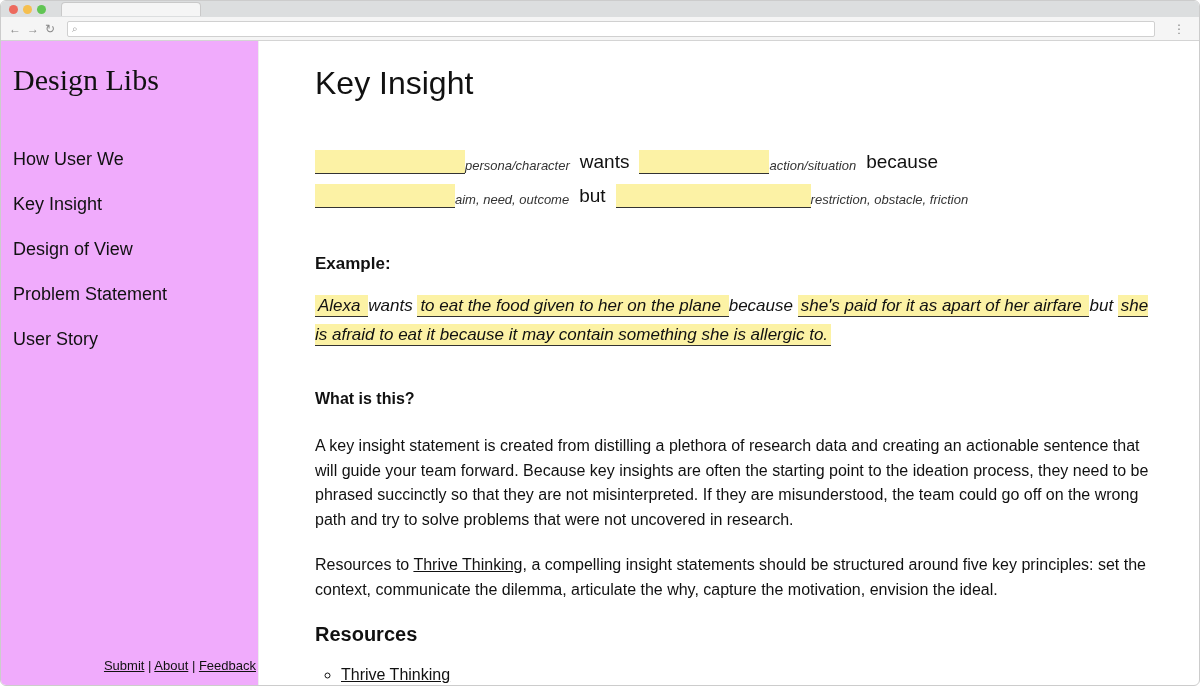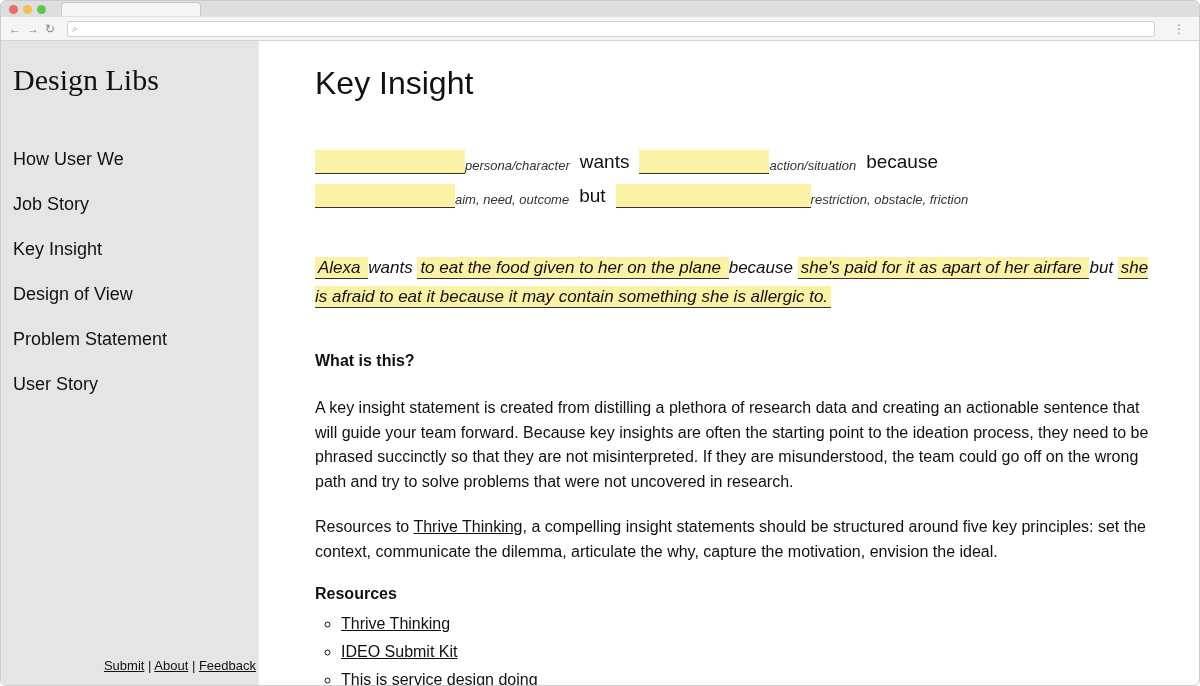--- a/index.html
+++ b/index.html
@@ -10,21 +10,21 @@
   .td-red { background: #ed6a5e; }
   .td-yellow { background: #f5bf4f; }
   .td-green { background: #61c554; }
   .tab { margin-left: 10px; width: 140px; height: 14px; background: #f5f5f5; border-top-left-radius: 4px; border-top-right-radius: 4px; border: 1px solid #c9c9c9; border-bottom: none; }
   .addr-bar { height: 24px; background: #f5f5f5; border-bottom: 1px solid #d4d4d4; display: flex; align-items: center; padding: 0 8px; gap: 6px; }
   .nav-ico { color: #888; font-size: 12px; }
   .addr-input { flex: 1; height: 16px; background: #fff; border: 1px solid #d0d0d0; border-radius: 2px; margin: 0 6px; display:flex; align-items:center; padding:0 4px;}
   .addr-search { color:#999; font-size:10px; }
   .menu-dots { color:#888; font-size:12px; padding:0 6px; }
   .content-area { flex: 1; display: flex; overflow: hidden; }
-  .sidebar { width: 258px; background: #e5e5e5; border-right: 1px solid #eee; padding: 22px 0 0 10px; display: flex; flex-direction: column; }
+  .sidebar { width: 258px; background: #f0abfc; border-right: 1px solid #eee; padding: 22px 0 0 10px; display: flex; flex-direction: column; }
   .site-title { font-family: Georgia, 'Times New Roman', serif; font-size: 30px; font-weight: 400; margin-bottom: 40px; padding-left: 2px; }
   .nav-list { list-style: none; }
   .nav-list li { font-size: 18px; font-weight: 400; padding: 12px 2px; color: #111; cursor: pointer; }
   .sidebar-footer { margin-top: auto; padding: 10px 2px 12px; font-size: 13px; text-align: right; }
   .sidebar-footer a { color: #111; text-decoration: underline; }
   .main { flex: 1; padding: 24px 40px 20px 56px; overflow-y: auto; }
   .page-title { font-size: 32px; font-weight: 300; margin-bottom: 48px; }
   .template-row { display: flex; flex-wrap: wrap; gap: 10px; align-items: flex-start; margin-bottom: 46px; }
   .slot { display: flex; flex-direction: row; align-items: center; }
   .blank { background: #fcf2a5; border-bottom: 1px solid #333; height: 24px; }
@@ -34,21 +34,21 @@
   .blank.b4 { width: 195px; }
   .caption { font-size: 13px; font-style: italic; color: #333; margin-top: 6px; }
   .conn { font-size: 19px; padding-top: 1px; }
   .section-h { font-size: 17px; font-weight: 600; margin-bottom: 18px; }
   .example-p { font-size: 17px; font-style: italic; line-height: 1.7; margin-bottom: 40px; }
   .example-p .plain { font-style: italic; }
   .hl { background: #fcf2a5; border-bottom: 1px solid #333; padding: 1px 3px; font-style: italic; margin-top: 31px; }
   .what-h { font-size: 16px; font-weight: 600; margin-bottom: 26px; }
   .body-p { font-size: 16px; line-height: 1.55; margin-bottom: 20px; }
   .body-p a { color: #111; text-decoration: underline; }
-  .res-h { font-size: 16px; font-weight: 600; margin-bottom: 12px; }
+  .res-h { font-size: 20px; font-weight: 600; margin-bottom: 20px; }
   .res-list { list-style: circle; padding-left: 26px; }
   .res-list li { margin-bottom: 10px; font-size: 16px; }
   .res-list a { color: #111; text-decoration: underline; }
 </style>
 </head>
 <body>
 
 <div class="browser-frame">
   <div class="tab-strip">
     <div class="traffic-dot td-red"></div>
@@ -64,21 +64,20 @@
         <span class="addr-search">⌕</span>
       </div>
     <span class="menu-dots">⋮</span>
   </div>
 
   <div class="content-area">
     <aside class="sidebar">
       <div class="site-title">Design Libs</div>
       <ul class="nav-list">
         <li>How User We</li>
-        <li>Job Story</li>
         <li>Key Insight</li>
         <li>Design of View</li>
         <li>Problem Statement</li>
         <li>User Story</li>
       </ul>
       <div class="sidebar-footer">
         <a href="#">Submit</a><span> | </span><a href="#">About</a><span> | </span><a href="#">Feedback</a>
       </div>
     </aside>
 
@@ -100,20 +99,21 @@
           <div class="blank b3"></div>
           <div class="caption">aim, need, outcome</div>
         </div>
         <div class="conn">but</div>
         <div class="slot">
           <div class="blank b4"></div>
           <div class="caption">restriction, obstacle, friction</div>
         </div>
       </div>
 
+      <div class="section-h">Example:</div>
       <p class="example-p">
         <span class="hl"> Alexa </span><span class="plain"> wants </span><span class="hl"> to eat the food given to her on the plane </span><span class="plain"> because </span><span class="hl"> she's paid for it as apart of her airfare </span><span class="plain"> but </span><span class="hl"> she is afraid to eat it because it may contain something she is allergic to. </span>
       </p>
 
       <div class="what-h">What is this?</div>
       <p class="body-p">A key insight statement is created from distilling a plethora of research data and creating an actionable sentence that will guide your team forward. Because key insights are often the starting point to the ideation process, they need to be phrased succinctly so that they are not misinterpreted. If they are misunderstood, the team could go off on the wrong path and try to solve problems that were not uncovered in research.</p>
       <p class="body-p">
         <span>Resources to </span><a href="#">Thrive Thinking</a><span>, a compelling insight statements should be structured around five key principles: set the context, communicate the dilemma, articulate the why, capture the motivation, envision the ideal.</span>
       </p>
 

